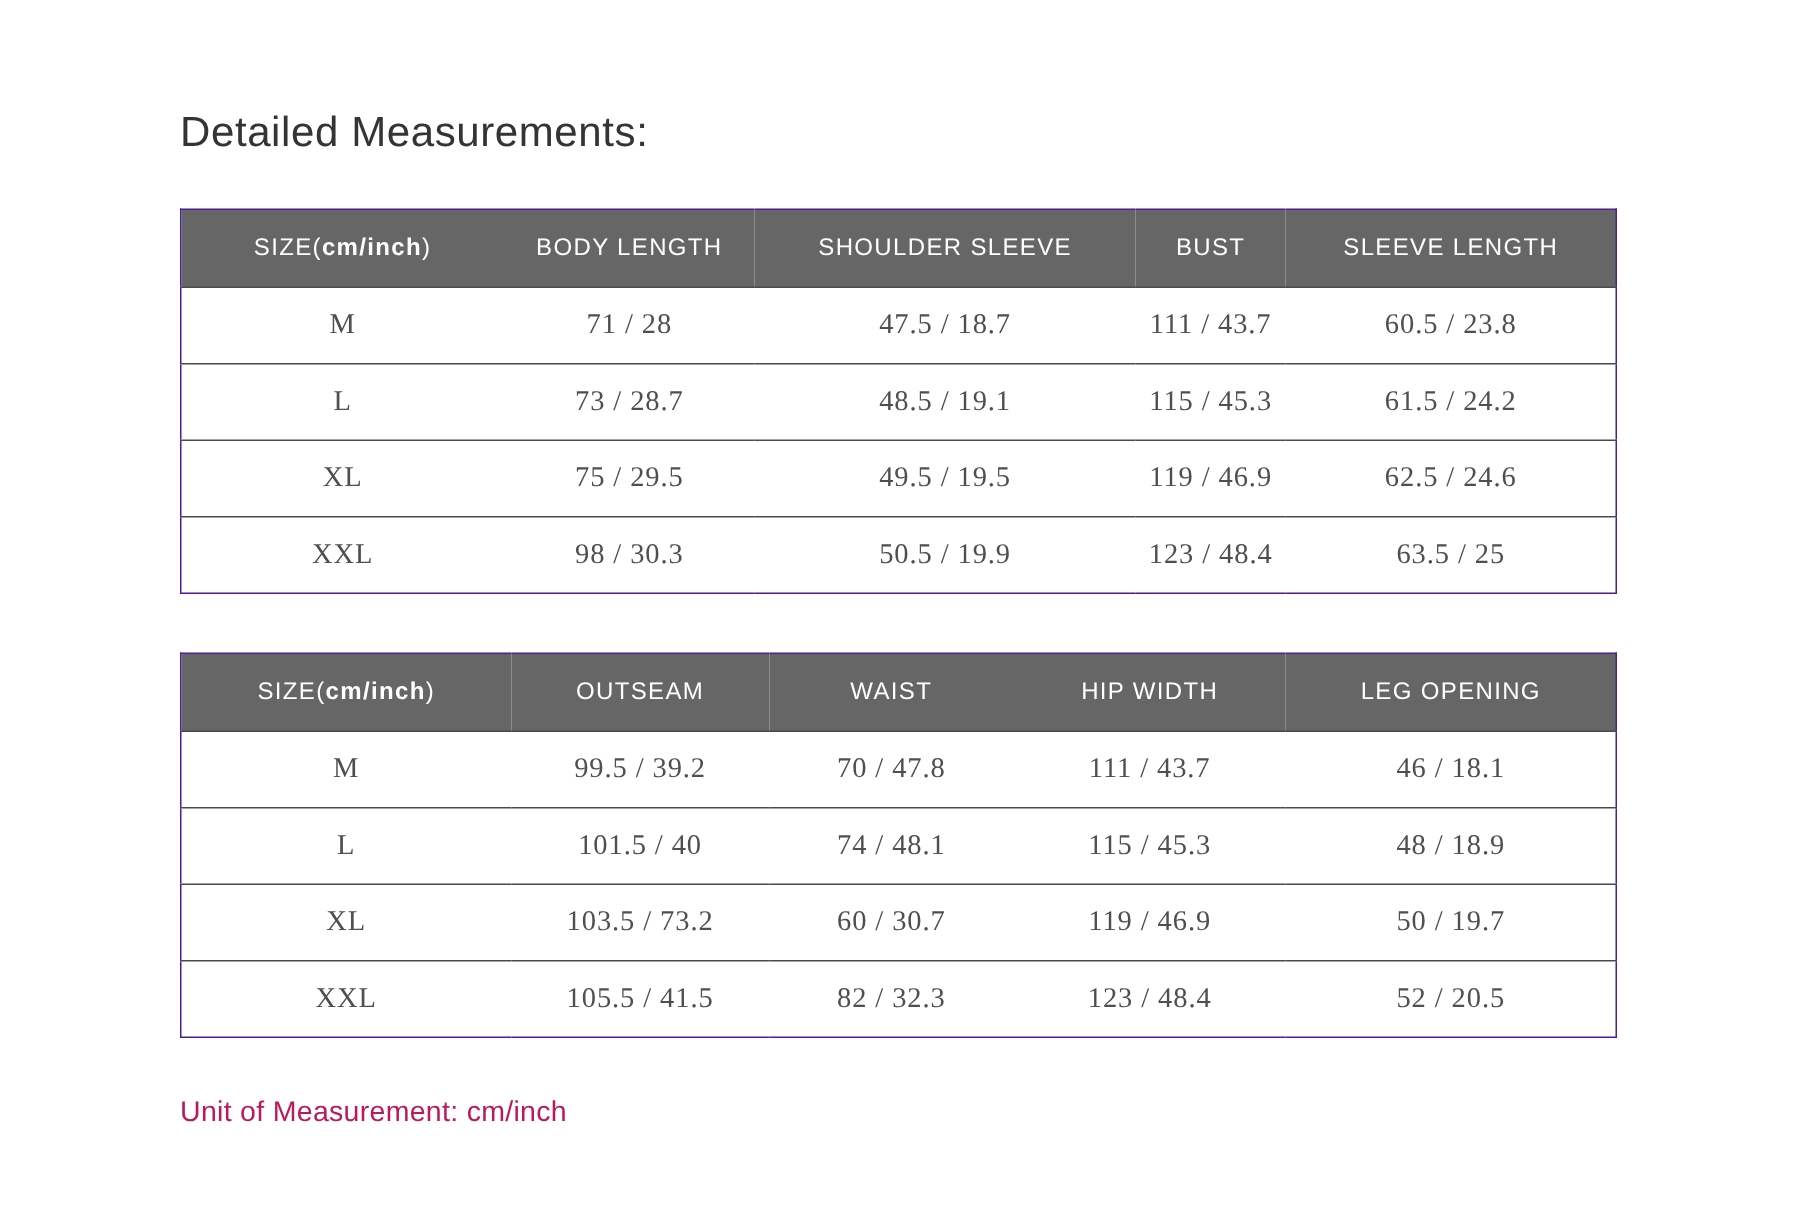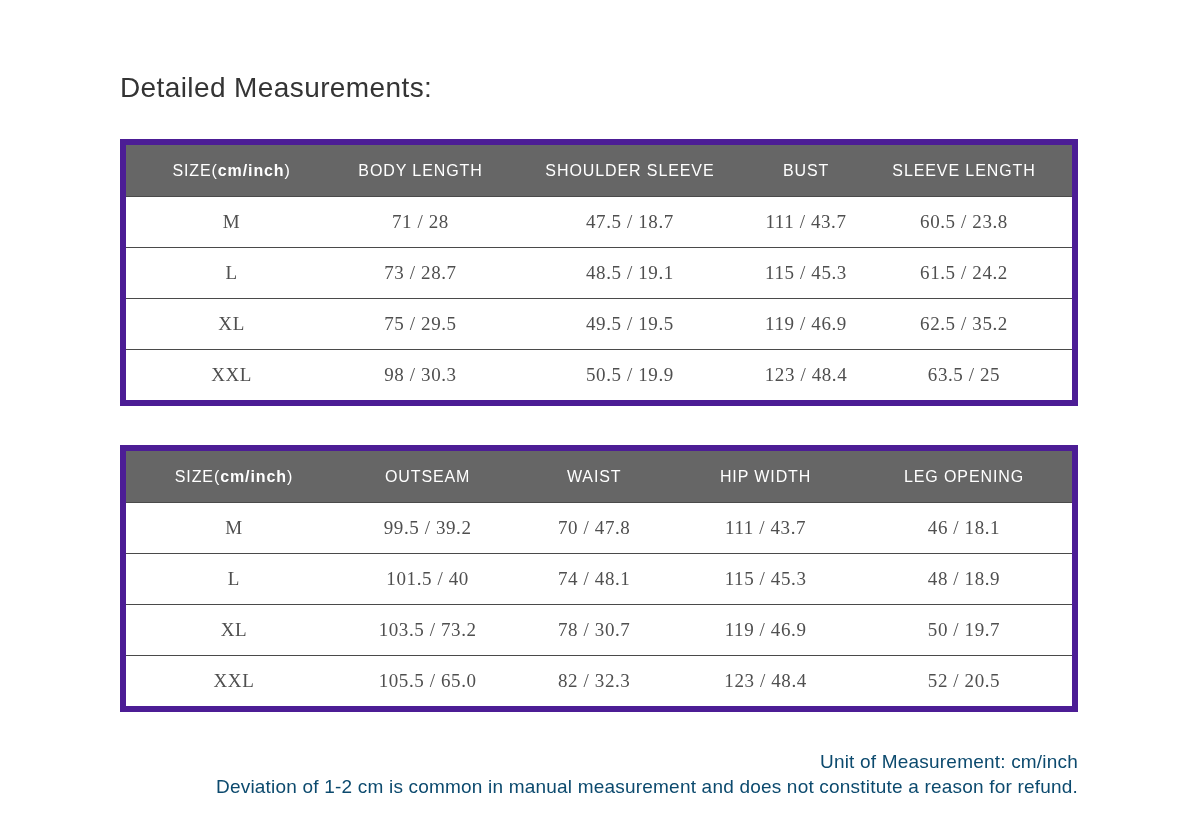--- a/index.html
+++ b/index.html
@@ -24,21 +24,21 @@
     padding-top: 72px;
     font-size: 28px;
     font-weight: 400;
     letter-spacing: 0.4px;
     color: #343434;
   }
   table.size-table {
     width: 100%;
     border-collapse: collapse;
     table-layout: fixed;
-    border: 6px solid #4c1d95;
+    border: 1px solid #4c1d95;
   }
   table.size-table.first { margin-top: 35px; }
   table.size-table.second { margin-top: 39px; }
   table.size-table thead th {
     background: #666666;
     color: #ffffff;
     font-weight: 400;
     font-size: 16px;
     letter-spacing: 0.9px;
     height: 51px;
@@ -69,23 +69,22 @@
   
   table.second col.c1 { width: 23%; }
   table.second col.c2 { width: 18%; }
   table.second col.c3 { width: 17%; }
   table.second col.c4 { width: 19%; }
   table.second col.c5 { width: 23%; }
   .footer-notes {
     margin-top: 37px;
     font-size: 19px;
     line-height: 25px;
-    color: #0c4a6e;
+    color: #be185d;
     letter-spacing: 0.2px;
-    text-align: right;
   }
 </style>
 </head>
 <body>
 
 <div class="page">
 
   <h1 class="page-title">Detailed Measurements:</h1>
 
   <table class="size-table first">
@@ -118,21 +117,21 @@
         <td>73 / 28.7</td>
         <td>48.5 / 19.1</td>
         <td>115 / 45.3</td>
         <td>61.5 / 24.2</td>
       </tr>
       <tr>
         <td>XL</td>
         <td>75 / 29.5</td>
         <td>49.5 / 19.5</td>
         <td>119 / 46.9</td>
-        <td>62.5 / 35.2</td>
+        <td>62.5 / 24.6</td>
       </tr>
       <tr>
         <td>XXL</td>
         <td>98 / 30.3</td>
         <td>50.5 / 19.9</td>
         <td>123 / 48.4</td>
         <td>63.5 / 25</td>
       </tr>
     </tbody>
   </table>
@@ -165,32 +164,31 @@
       <tr>
         <td>L</td>
         <td>101.5 / 40</td>
         <td>74 / 48.1</td>
         <td>115 / 45.3</td>
         <td>48 / 18.9</td>
       </tr>
       <tr>
         <td>XL</td>
         <td>103.5 / 73.2</td>
-        <td>78 / 30.7</td>
+        <td>60 / 30.7</td>
         <td>119 / 46.9</td>
         <td>50 / 19.7</td>
       </tr>
       <tr>
         <td>XXL</td>
-        <td>105.5 / 65.0</td>
+        <td>105.5 / 41.5</td>
         <td>82 / 32.3</td>
         <td>123 / 48.4</td>
         <td>52 / 20.5</td>
       </tr>
     </tbody>
   </table>
 
   <div class="footer-notes">
     <div>Unit of Measurement: cm/inch</div>
-    <div>Deviation of 1-2 cm is common in manual measurement and does not constitute a reason for refund.</div>
   </div>
 
 </div>
 
 </body></html>

